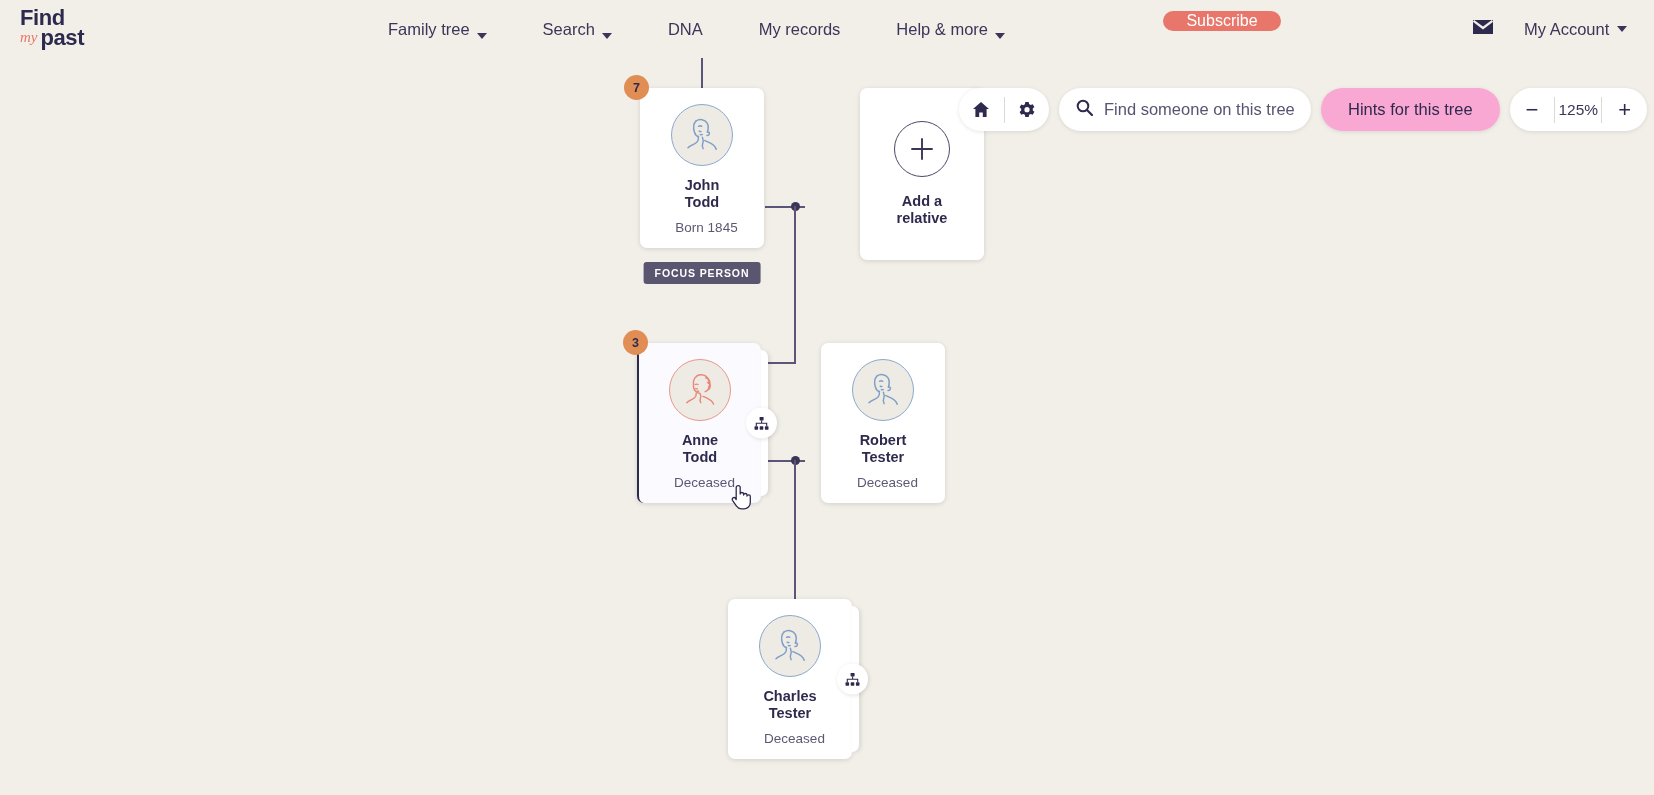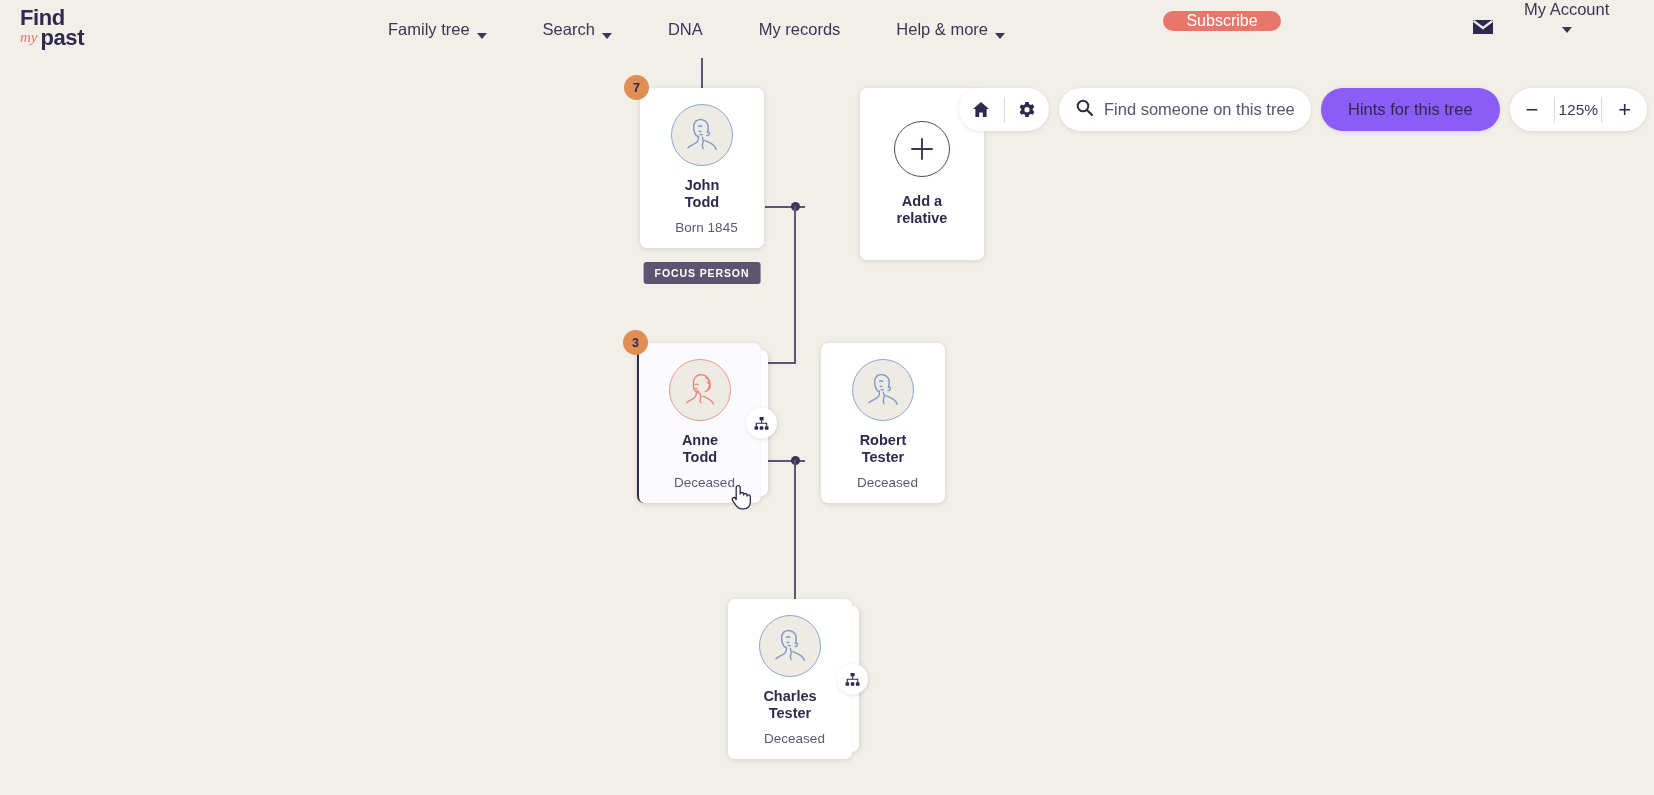--- a/index.html
+++ b/index.html
@@ -99,21 +99,20 @@
     left: 1524px;
     top: 0;
     height: 58px;
     display: flex;
     align-items: center;
     gap: 8px;
     color: #3b3557;
     font-size: 16.5px;
     cursor: pointer;
     white-space: nowrap;
-    flex-direction: column;
   }
 
   
   .canvas {
     position: absolute;
     top: 58px; left: 0;
     width: 1654px;
     height: 737px;
     background: #f2efe9;
     overflow: hidden;
@@ -164,21 +163,21 @@
     outline: none;
     background: transparent;
     font-size: 16.5px;
     color: #3b3557;
     font-family: "Liberation Sans", sans-serif;
     width: 100%;
   }
   .search-pill input::placeholder { color: #585372; opacity: 1; }
   .hints-btn {
     height: 43px;
-    background: #8b5cf6;
+    background: #f9a8d4;
     border: none;
     border-radius: 22px;
     color: #2e2a4e;
     font-size: 16.5px;
     padding: 0 27px;
     cursor: pointer;
     font-family: "Liberation Sans", sans-serif;
     box-shadow: 0 1px 4px rgba(0,0,0,0.10);
   }
   .zoom-pill { width: 137px; }

